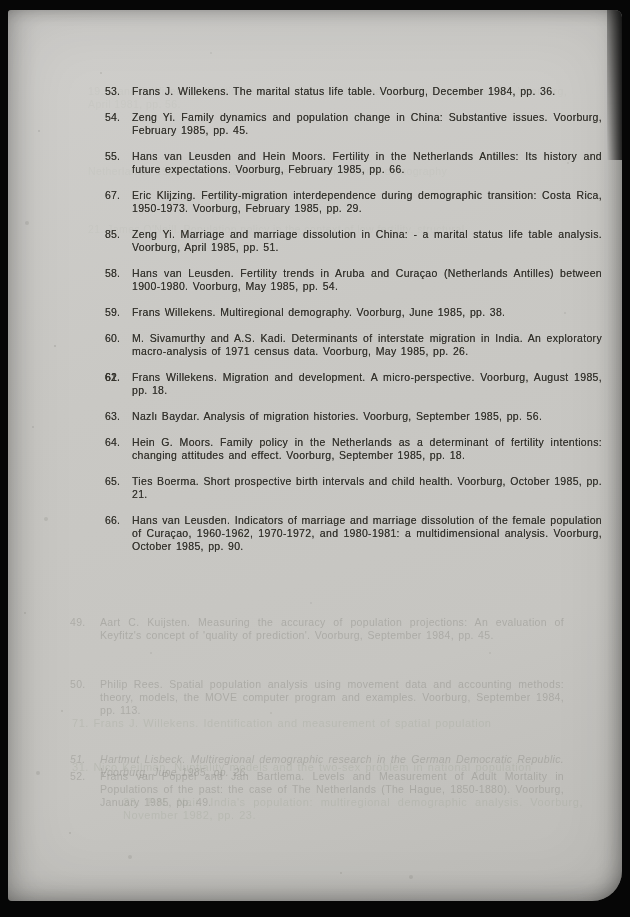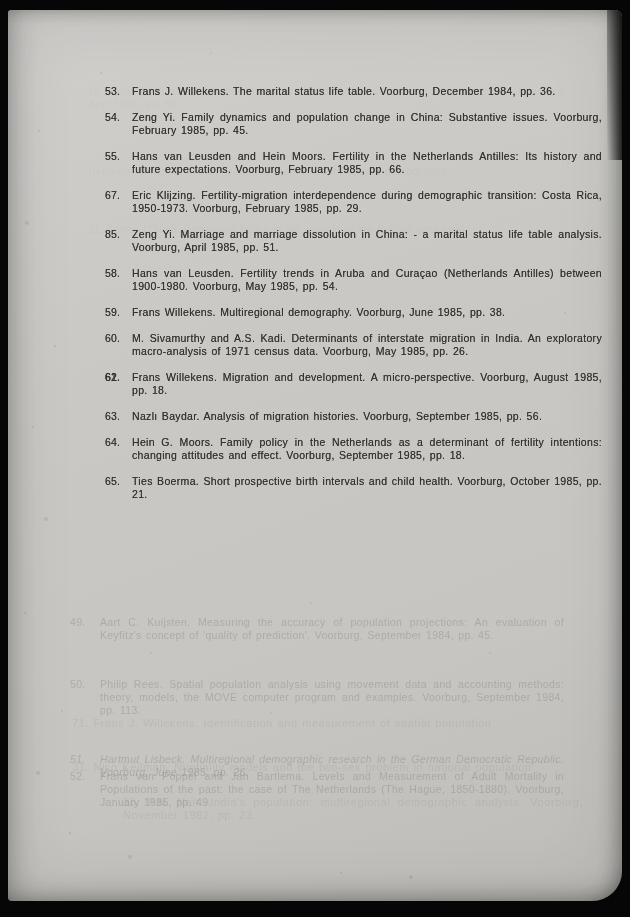--- a/index.html
+++ b/index.html
@@ -76,20 +76,21 @@
       <li class="entry"><span class="num">67.</span><span>Eric Klijzing. Fertility-migration interdependence during demographic transition: Costa Rica, 1950-1973. Voorburg, February 1985, pp. 29.</span></li>
       <li class="entry"><span class="num">85.</span><span>Zeng Yi. Marriage and marriage dissolution in China: - a marital status life table analysis. Voorburg, April 1985, pp. 51.</span></li>
       <li class="entry"><span class="num">58.</span><span>Hans van Leusden. Fertility trends in Aruba and Curaçao (Netherlands Antilles) between 1900-1980. Voorburg, May 1985, pp. 54.</span></li>
       <li class="entry"><span class="num">59.</span><span>Frans Willekens. Multiregional demography. Voorburg, June 1985, pp. 38.</span></li>
       <li class="entry"><span class="num">60.</span><span>M. Sivamurthy and A.S. Kadi. Determinants of interstate migration in India. An exploratory macro-analysis of 1971 census data. Voorburg, May 1985, pp. 26.</span></li>
       <li class="entry"><span class="num">61.</span></li>
       <li class="entry"><span class="num">62.</span><span>Frans Willekens. Migration and development. A micro-perspective. Voorburg, August 1985, pp. 18.</span></li>
       <li class="entry"><span class="num">63.</span><span>Nazlı Baydar. Analysis of migration histories. Voorburg, September 1985, pp. 56.</span></li>
       <li class="entry"><span class="num">64.</span><span>Hein G. Moors. Family policy in the Netherlands as a determinant of fertility intentions: changing attitudes and effect. Voorburg, September 1985, pp. 18.</span></li>
       <li class="entry"><span class="num">65.</span><span>Ties Boerma. Short prospective birth intervals and child health. Voorburg, October 1985, pp. 21.</span></li>
+      <li class="entry"><span class="num">66.</span><span>Hans van Leusden. Indicators of marriage and marriage dissolution of the female population of Curaçao, 1960-1962, 1970-1972, and 1980-1981: a multidimensional analysis. Voorburg, October 1985, pp. 90.</span></li>
     </ol>
 
     <div class="ghost" style="top:606px;"><span class="num">49.</span><span>Aart C. Kuijsten. Measuring the accuracy of population projections: An evaluation of Keyfitz's concept of 'quality of prediction'. Voorburg, September 1984, pp. 45.</span></div>
     <div class="ghost" style="top:668px;"><span class="num">50.</span><span>Philip Rees. Spatial population analysis using movement data and accounting methods: theory, models, the MOVE computer program and examples. Voorburg, September 1984, pp. 113.</span></div>
     <div class="ghost-faint" style="top:707px;">71. Frans J. Willekens. Identification and measurement of spatial population</div>
     <div class="ghost" style="top:743px;font-style:italic;"><span class="num">51.</span><span>Hartmut Lisbeck. Multiregional demographic research in the German Democratic Republic. Voorburg, June 1985, pp. 26.</span></div>
     <div class="ghost-faint" style="top:751px;">31. Nico Keilman. Nuptiality models and the two-sex problem in national population</div>
     <div class="ghost" style="top:760px;"><span class="num">52.</span><span>Frans van Poppel and Jan Bartlema. Levels and Measurement of Adult Mortality in Populations of the past: the case of The Netherlands (The Hague, 1850-1880). Voorburg, January 1985, pp. 49.</span></div>
     <div class="ghost-faint" style="top:786px;left:115px;width:460px;">33. P.N. Nair. India's population: multiregional demographic analysis. Voorburg, November 1982, pp. 23.</div>
 

